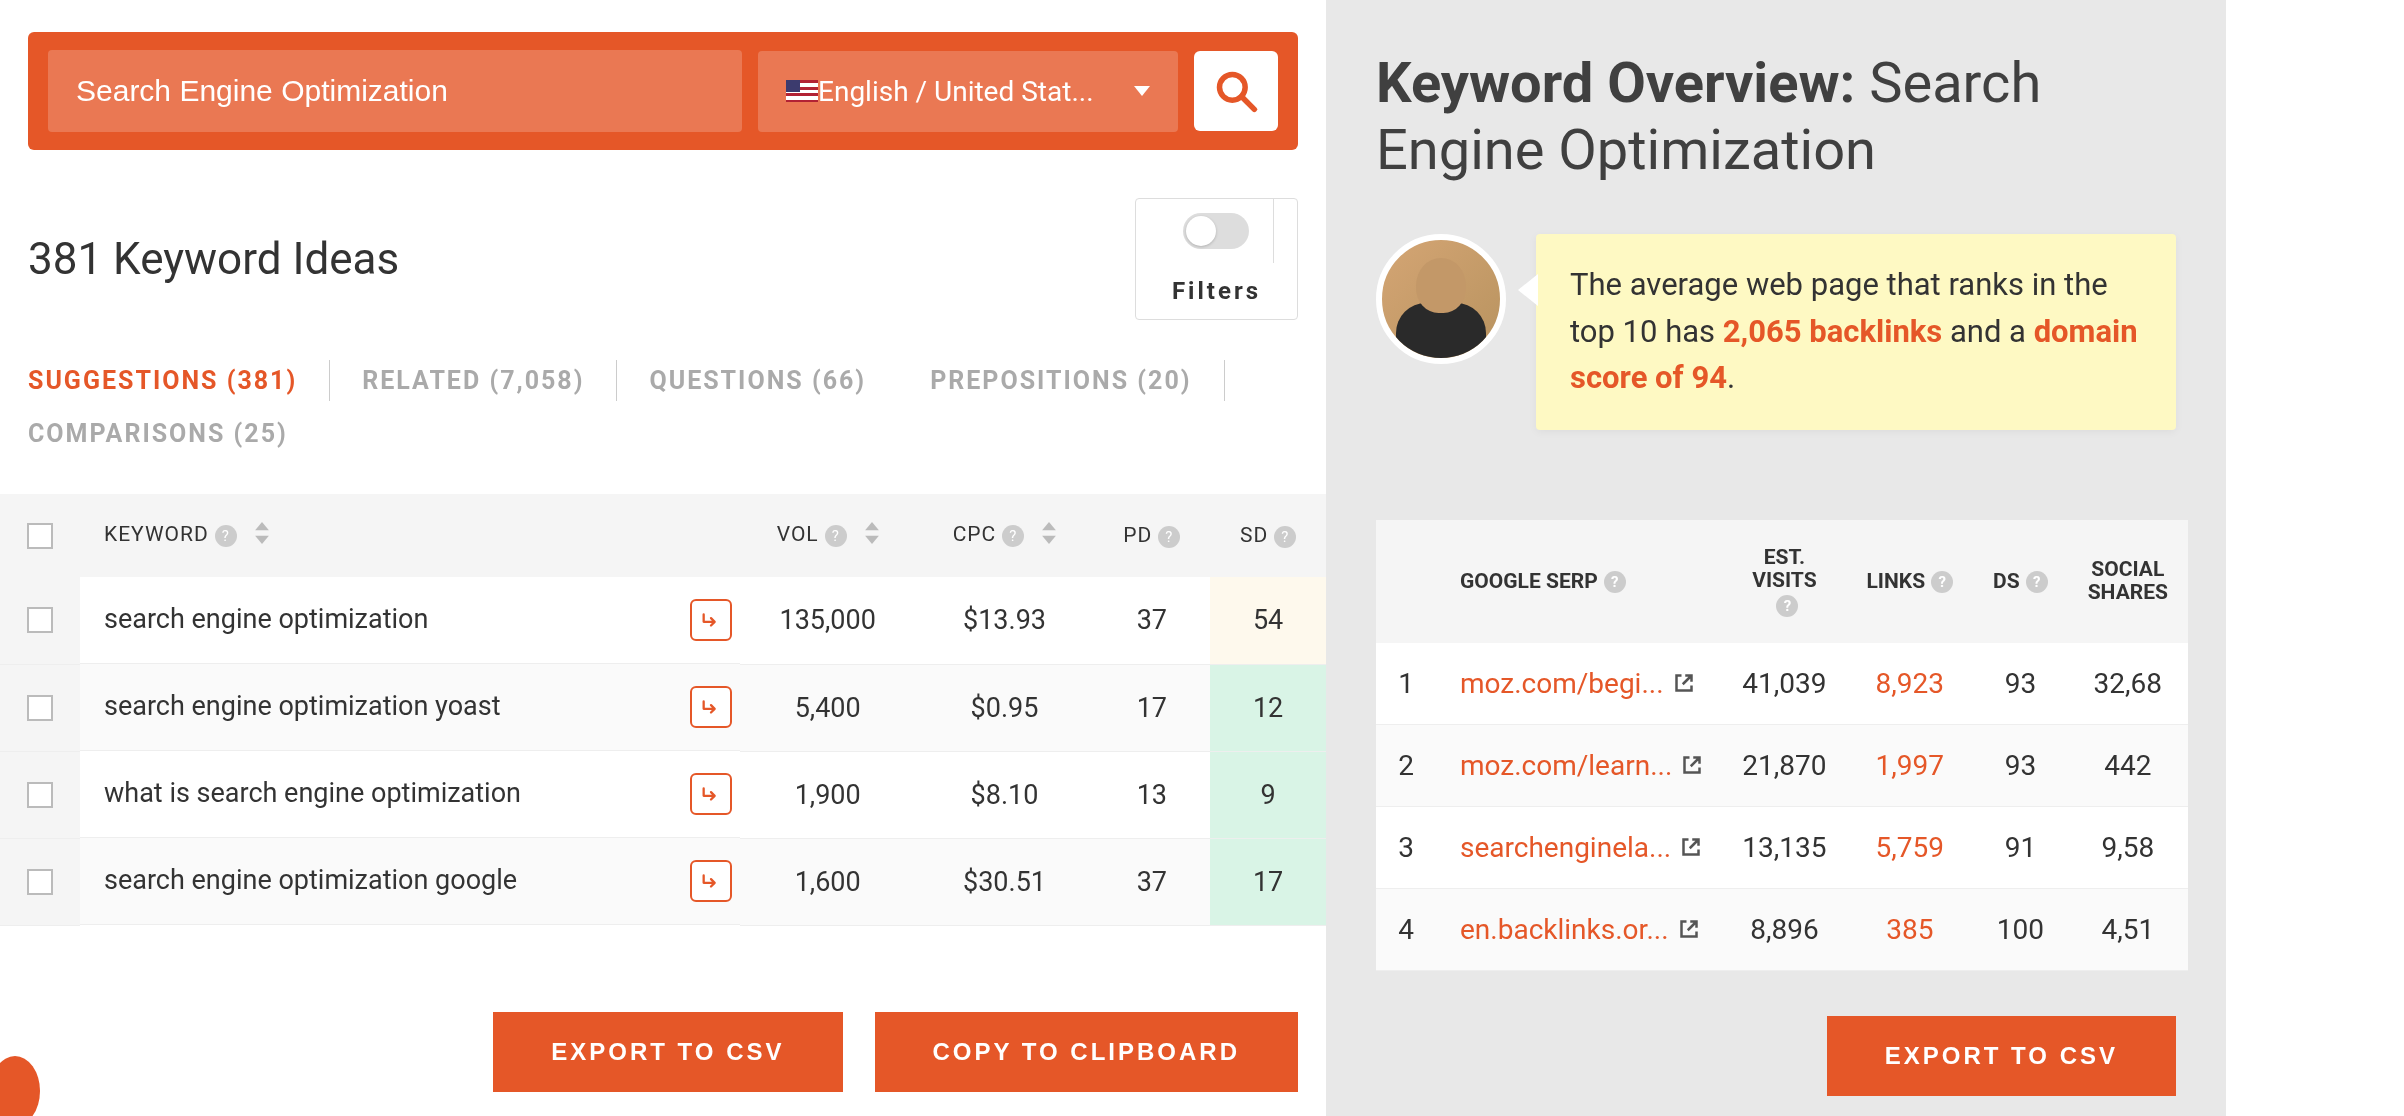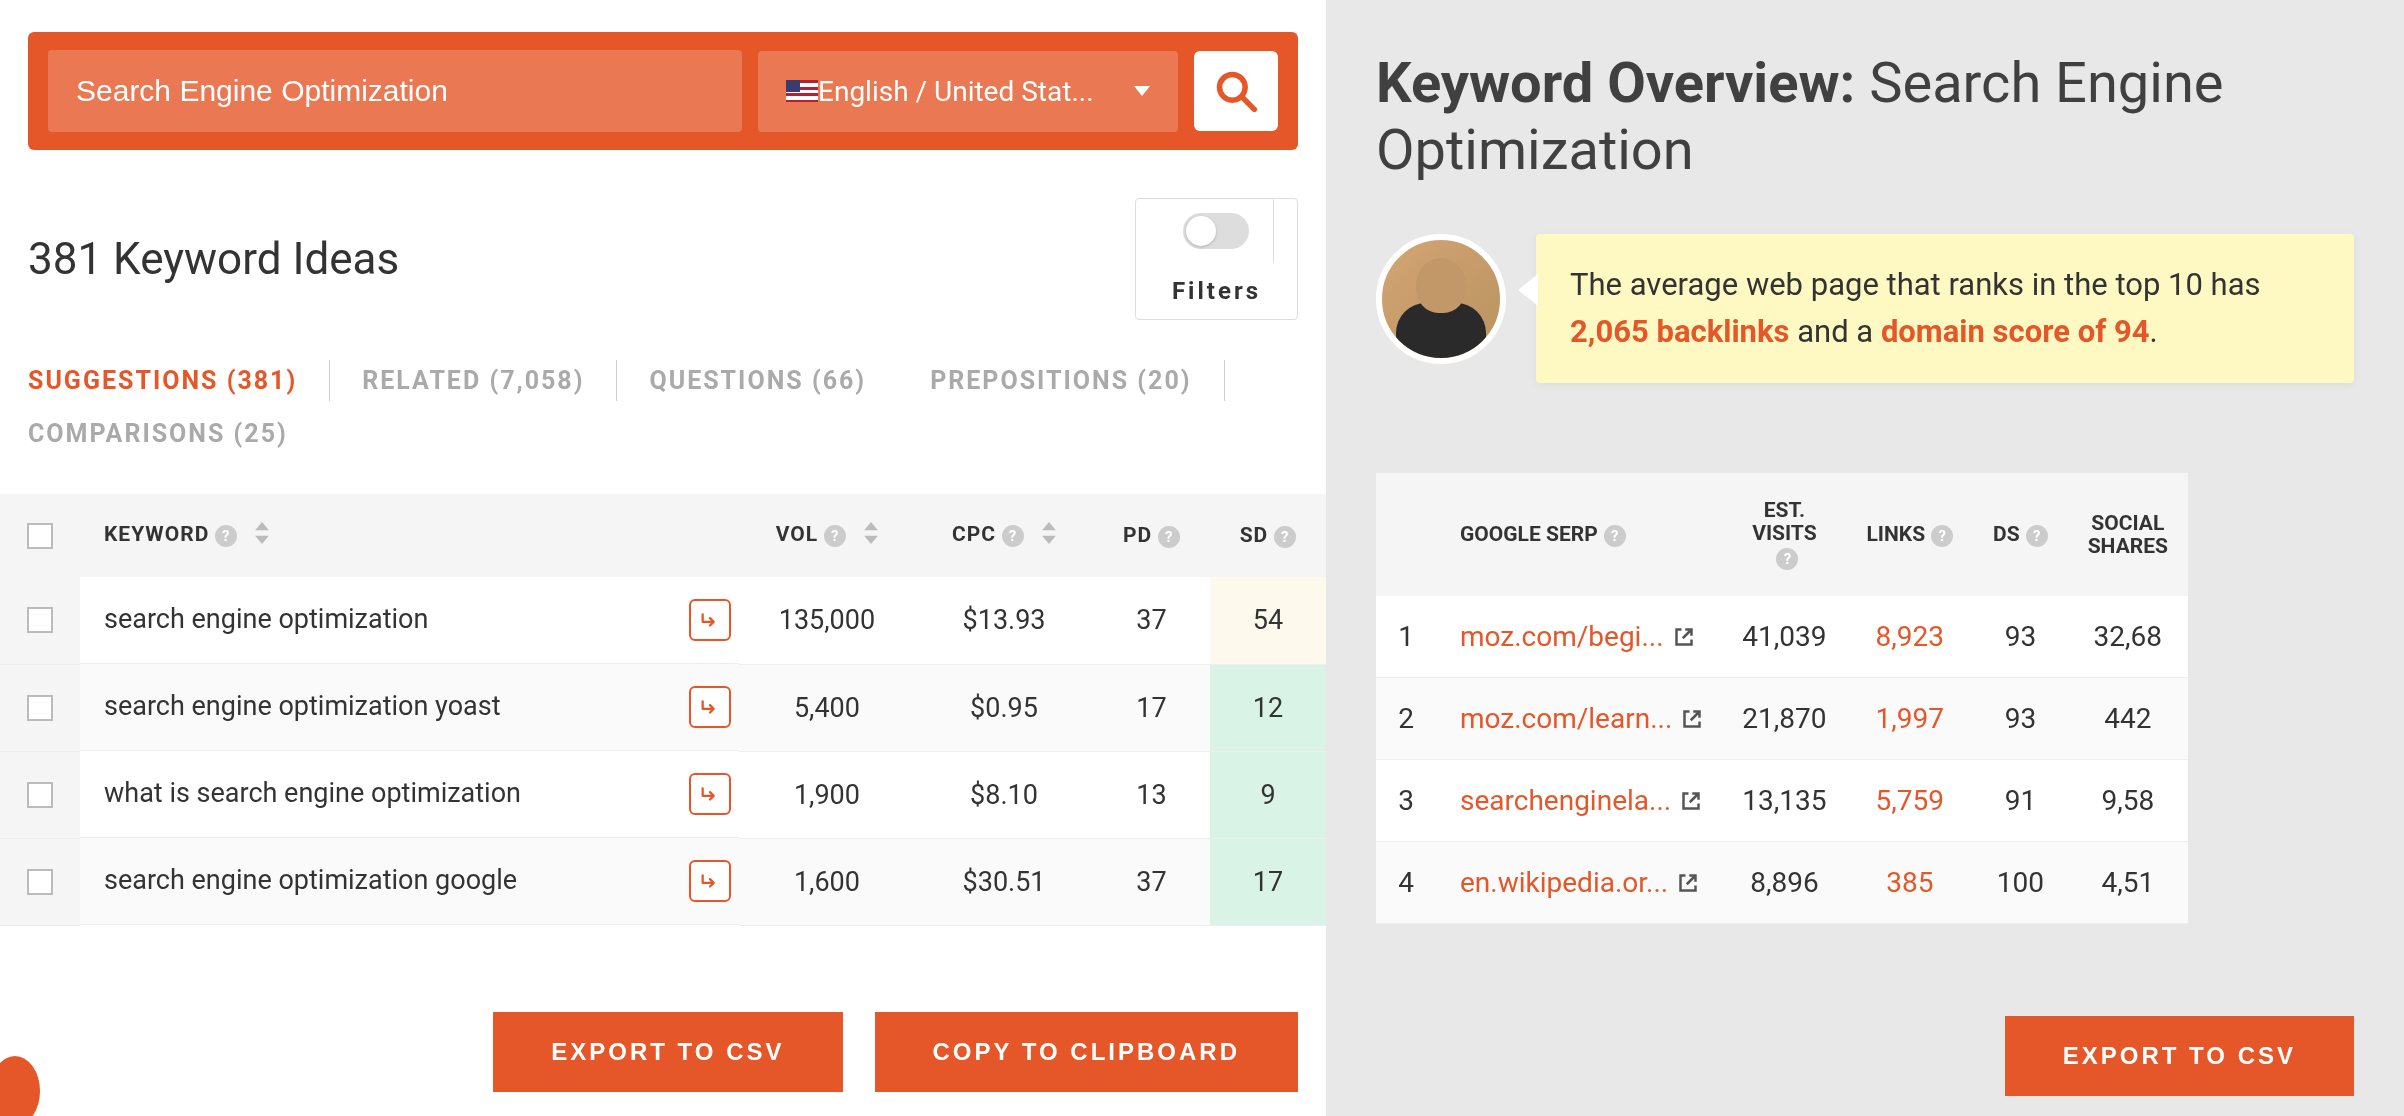--- a/index.html
+++ b/index.html
@@ -1,17 +1,17 @@
 <!DOCTYPE html>
 <html><head>
 <meta charset="utf-8">
 <style>
 * { box-sizing: border-box; margin: 0; padding: 0; }
 body { font-family: -apple-system, BlinkMacSystemFont, "Segoe UI", Roboto, Helvetica, Arial, sans-serif; background: #fff; color: #333; overflow: hidden; }
-.container { display: flex; width: 2404px; height: 1116px; }
+.container { display: flex; width: 2226px; height: 1116px; }
 .left-panel { width: 1326px; background: #fff; padding: 32px 0 0 0; position: relative; }
 .right-panel { flex: 1; background: #e8e8e8; padding: 50px 0 0 0; position: relative; overflow: hidden; }
 
 
 .search-wrap { margin: 0 28px 48px 28px; background: #e55728; border-radius: 6px; padding: 18px 20px; display: flex; align-items: center; gap: 16px; }
 .search-input { flex: 1; background: rgba(255,255,255,0.2); border: none; border-radius: 4px; padding: 24px 28px; font-size: 30px; color: #fff; outline: none; }
 .search-input::placeholder { color: #fff; }
 .lang-select { background: rgba(255,255,255,0.2); border-radius: 4px; padding: 24px 28px; display: flex; align-items: center; color: #fff; font-size: 28px; cursor: pointer; min-width: 420px; }
 .flag-icon { width: 32px; height: 22px; background: linear-gradient(to bottom, #b22234 0%, #b22234 15%, #fff 15%, #fff 30%, #b22234 30%, #b22234 45%, #fff 45%, #fff 60%, #b22234 60%, #b22234 75%, #fff 75%, #fff 90%, #b22234 90%); position: relative; }
 .flag-icon::before { content: ""; position: absolute; top: 0; left: 0; width: 14px; height: 12px; background: #3c3b6e; }
@@ -29,21 +29,21 @@
 .filters-label { padding: 14px 36px; font-size: 24px; font-weight: 700; letter-spacing: 3px; cursor: pointer; }
 
 
 .tabs { display: flex; flex-wrap: wrap; gap: 0; margin: 0 28px 28px 28px; }
 .tab { font-size: 25px; font-weight: 700; letter-spacing: 2px; padding: 6px 32px 6px 0; color: #aaa; cursor: pointer; border-right: 1px solid #ccc; margin-right: 32px; margin-bottom: 12px; }
 .tab:last-child { border-right: none; }
 .tab.active { color: #e55728; }
 
 
 .kw-table { width: 100%; border-collapse: collapse; }
-.kw-table th { font-size: 21px; font-weight: 700; color: #333; letter-spacing: 1px; padding: 28px 16px; text-align: center; background: #f5f5f5; position: relative; }
+.kw-table th { font-size: 21px; font-weight: 400; color: #333; letter-spacing: 1px; padding: 28px 16px; text-align: center; background: #f5f5f5; position: relative; }
 .kw-table th.kw-header { text-align: left; padding-left: 24px; }
 .help-icon { display: inline-flex; width: 22px; height: 22px; background: #ccc; border-radius: 50%; color: #fff; font-size: 15px; align-items: center; justify-content: center; margin-left: 6px; vertical-align: middle; }
 .sort-icon { display: inline-block; margin-left: 18px; vertical-align: middle; }
 .sort-icon svg { width: 14px; height: 22px; }
 .kw-table td { padding: 22px 16px; font-size: 27px; text-align: center; border-bottom: 1px solid #eee; }
 .kw-table tr:nth-child(even) td { background: #fafafa; }
 .kw-cell { text-align: left !important; padding-left: 24px !important; padding-right: 8px !important; display: flex; align-items: center; gap: 12px; }
 .kw-text { flex: 1; color: #333; line-height: 1.3; }
 .drill-btn { width: 42px; height: 42px; border: 2px solid #e55728; border-radius: 6px; display: flex; align-items: center; justify-content: center; cursor: pointer; background: #fff; flex-shrink: 0; }
 .drill-btn svg { width: 22px; height: 20px; }
@@ -285,21 +285,21 @@
                 </svg>
               </span></td>
     <td>13,135</td>
     <td class="links-cell">5,759</td>
     <td>91</td>
     <td>9,58</td>
           </tr>
           <tr>
     <td class="rank-cell">4</td>
     <td class="url-cell"><span class="url-text">
-                <span>en.wikipedia.or...</span>
+                <span>en.backlinks.or...</span>
                 <svg class="ext-icon" viewBox="0 0 16 16">
                   <path d="M6 2 L2 2 L2 14 L14 14 L14 10 M9 2 L14 2 L14 7 M14 2 L7 9" fill="none" stroke="#555" stroke-width="2"></path>
                 </svg>
               </span></td>
     <td>8,896</td>
     <td class="links-cell">385</td>
     <td>100</td>
     <td>4,51</td>
           </tr>
         </tbody>

